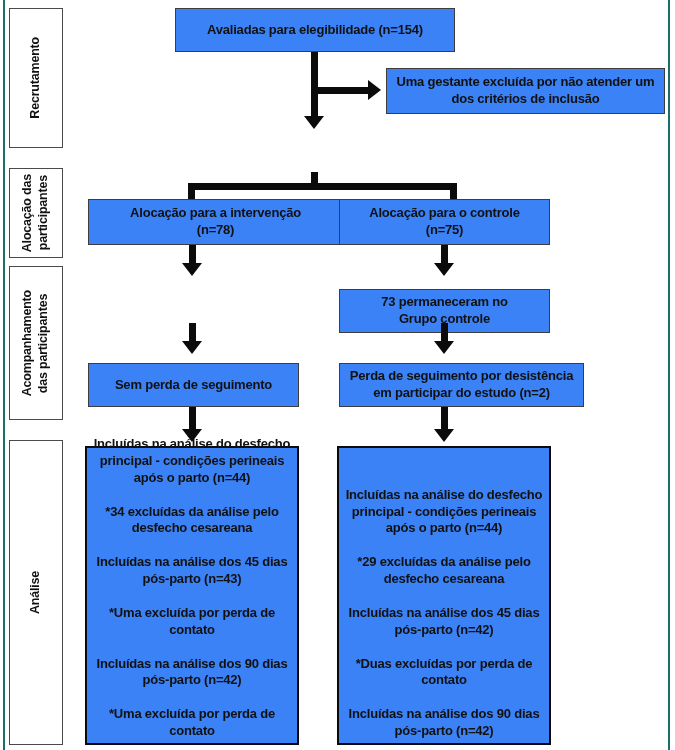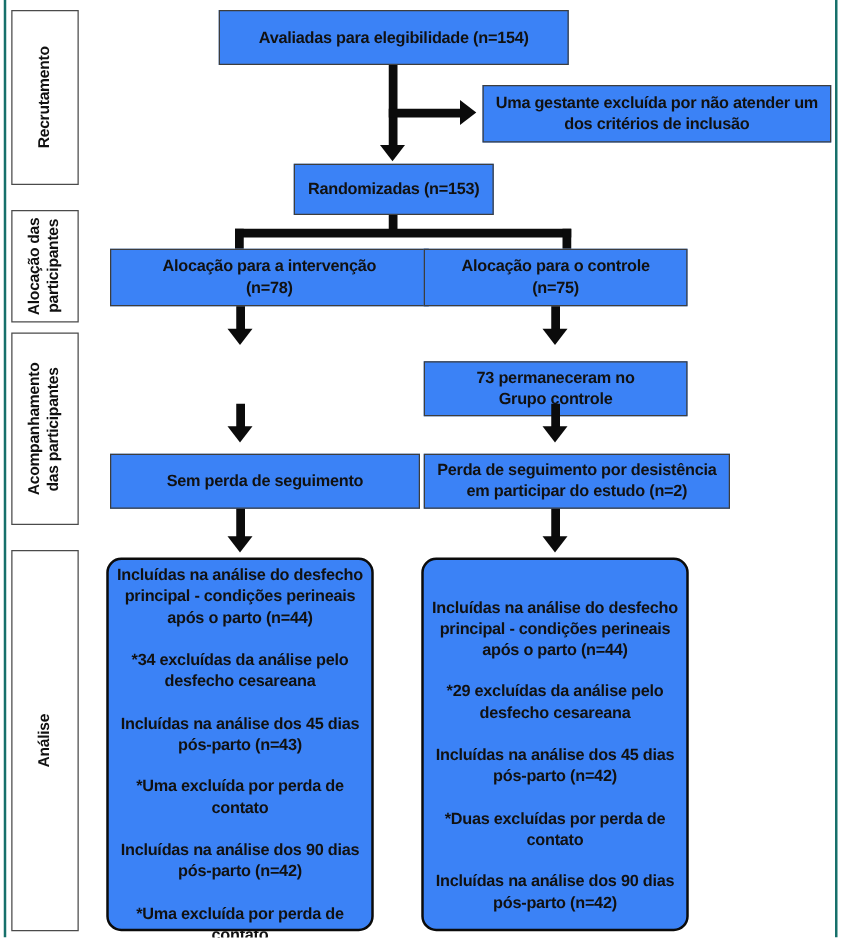--- a/index.html
+++ b/index.html
@@ -47,21 +47,21 @@
     text-align:center;
     color:#111;
     font-weight:bold;
     font-size:13px;
     line-height:1.28;
     letter-spacing:-0.2px;
     padding:3px 6px;
   }
   .box.dark{border:2px solid #0b0b0b;}
   .box .inner{white-space:pre-line;width:100%;}
-  .box.tall{align-items:center;padding-top:21px;border-radius:12px;}
+  .box.tall{align-items:flex-end;padding-top:21px;}
   .box.tall .inner{line-height:1.30;}
 
   
   .vline{position:absolute;background:#0b0b0b;width:7px;}
   .hline{position:absolute;background:#0b0b0b;height:7px;}
   .arrow-d{
     position:absolute;width:0;height:0;
     border-left:10px solid transparent;
     border-right:10px solid transparent;
     border-top:13px solid #0b0b0b;
@@ -107,23 +107,20 @@
   <div class="arrow-d" style="left:304px;top:116px;"></div>
 
   <div class="hline" style="left:311px;top:87px;width:57px;"></div>
   <div class="arrow-r" style="left:368px;top:80px;"></div>
 
   <div class="box" style="left:386px;top:68px;width:279px;height:46px;">
     <span class="inner">Uma gestante excluída por não atender um
 dos critérios de inclusão</span>
   </div>
 
-  <div class="box" style="left:235px;top:131px;width:160px;height:41px;">
-    <span class="inner">Randomizadas (n=153)</span>
-  </div>
 
   <div class="vline" style="left:311px;top:172px;height:14px;"></div>
   <div class="hline" style="left:188px;top:183px;width:269px;"></div>
   <div class="vline" style="left:188px;top:183px;height:16px;"></div>
   <div class="vline" style="left:450px;top:183px;height:16px;"></div>
 
   <div class="box" style="left:88px;top:199px;width:255px;height:46px;text-align:center;">
     <span class="inner">Alocação para a intervenção
 (n=78)</span>
   </div>
@@ -142,21 +139,21 @@
   <div class="box" style="left:339px;top:289px;width:211px;height:44px;">
     <span class="inner">73 permaneceram no
 Grupo controle</span>
   </div>
 
   <div class="vline" style="left:189px;top:323px;height:22px;"></div>
   <div class="arrow-d" style="left:182px;top:341px;"></div>
   <div class="vline" style="left:441px;top:323px;height:22px;"></div>
   <div class="arrow-d" style="left:434px;top:341px;"></div>
 
-  <div class="box" style="left:88px;top:363px;width:248px;height:44px;">
+  <div class="box" style="left:88px;top:363px;width:211px;height:44px;">
     <span class="inner">Sem perda de seguimento</span>
   </div>
 
   <div class="box" style="left:339px;top:363px;width:245px;height:44px;">
     <span class="inner">Perda de seguimento por desistência
 em participar do estudo (n=2)</span>
   </div>
 
   <div class="vline" style="left:189px;top:407px;height:26px;"></div>
   <div class="arrow-d" style="left:182px;top:429px;"></div>

